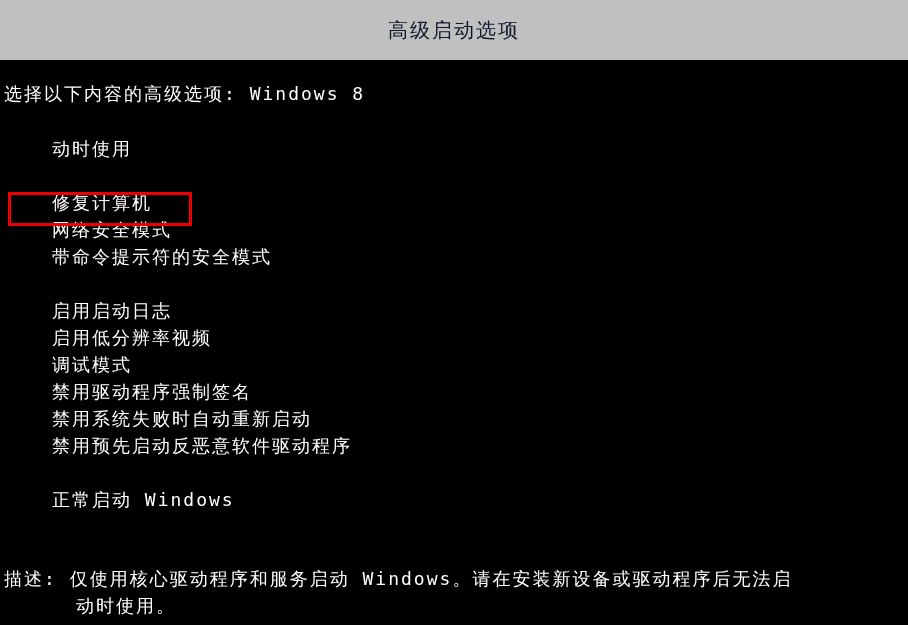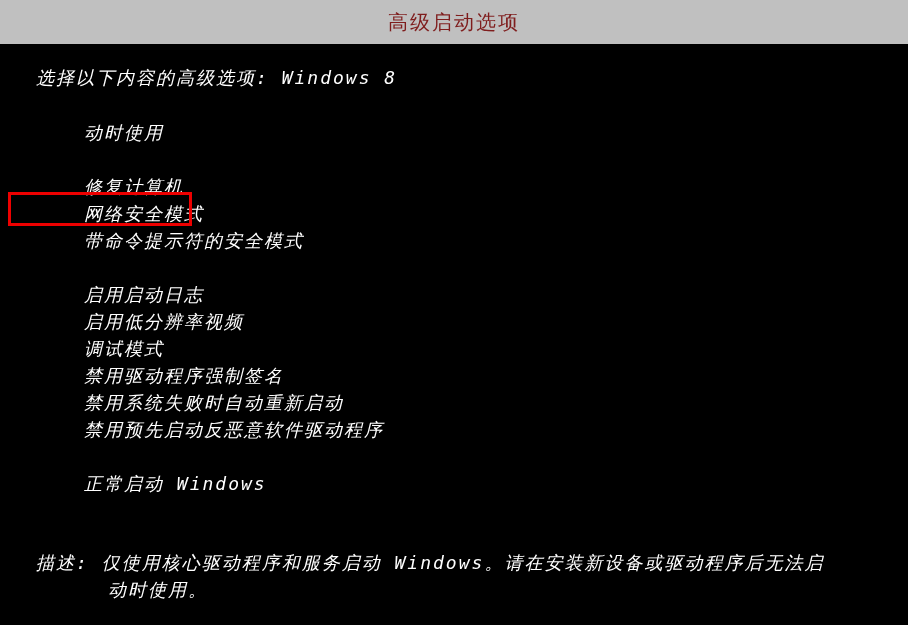--- a/index.html
+++ b/index.html
@@ -12,29 +12,28 @@
       color: #fff;
       font-family: "SimSun", "NSimSun", "Songti SC", monospace;
       font-size: 18px;
       width: 908px;
       height: 625px;
       overflow: hidden;
       line-height: 1.5;
     }
     .title-bar {
       background: #c0c0c0;
-      color: #7f1d1d;
+      color: #0f172a;
       text-align: center;
-      padding: 7px 0;
+      padding: 15px 0;
       font-size: 20px;
       letter-spacing: 2px;
     }
     .content {
-      padding: 20px 20px 0 36px;
-      font-style: italic;
+      padding: 20px 20px 0 4px;
     }
     .intro-line1 {
       letter-spacing: 2px;
     }
     .intro-line2 {
       letter-spacing: 2px;
     }
     .menu-block {
       margin-top: 28px;
       margin-left: 48px;

